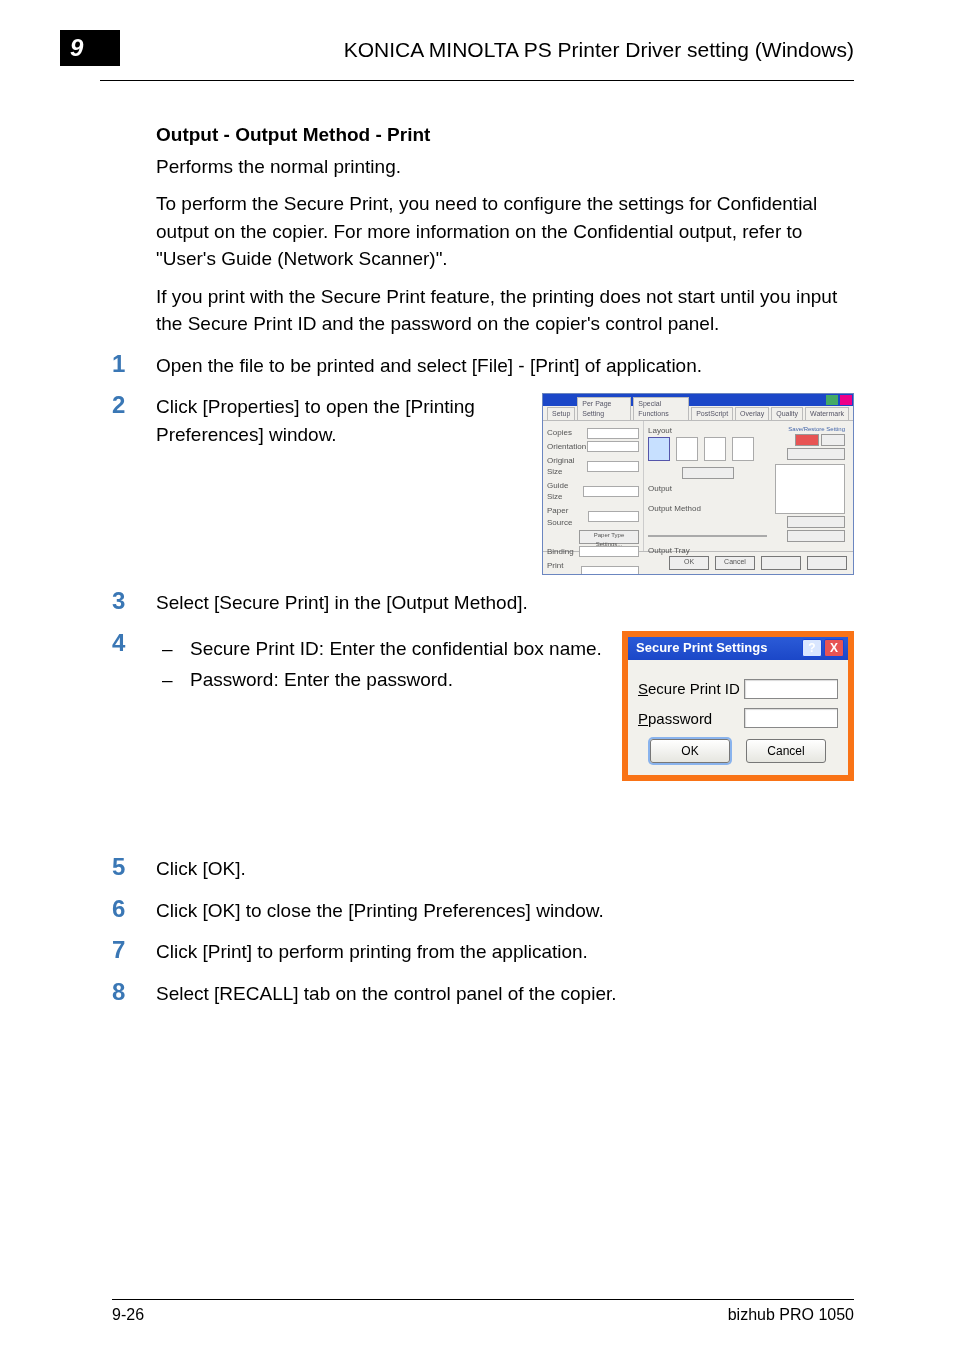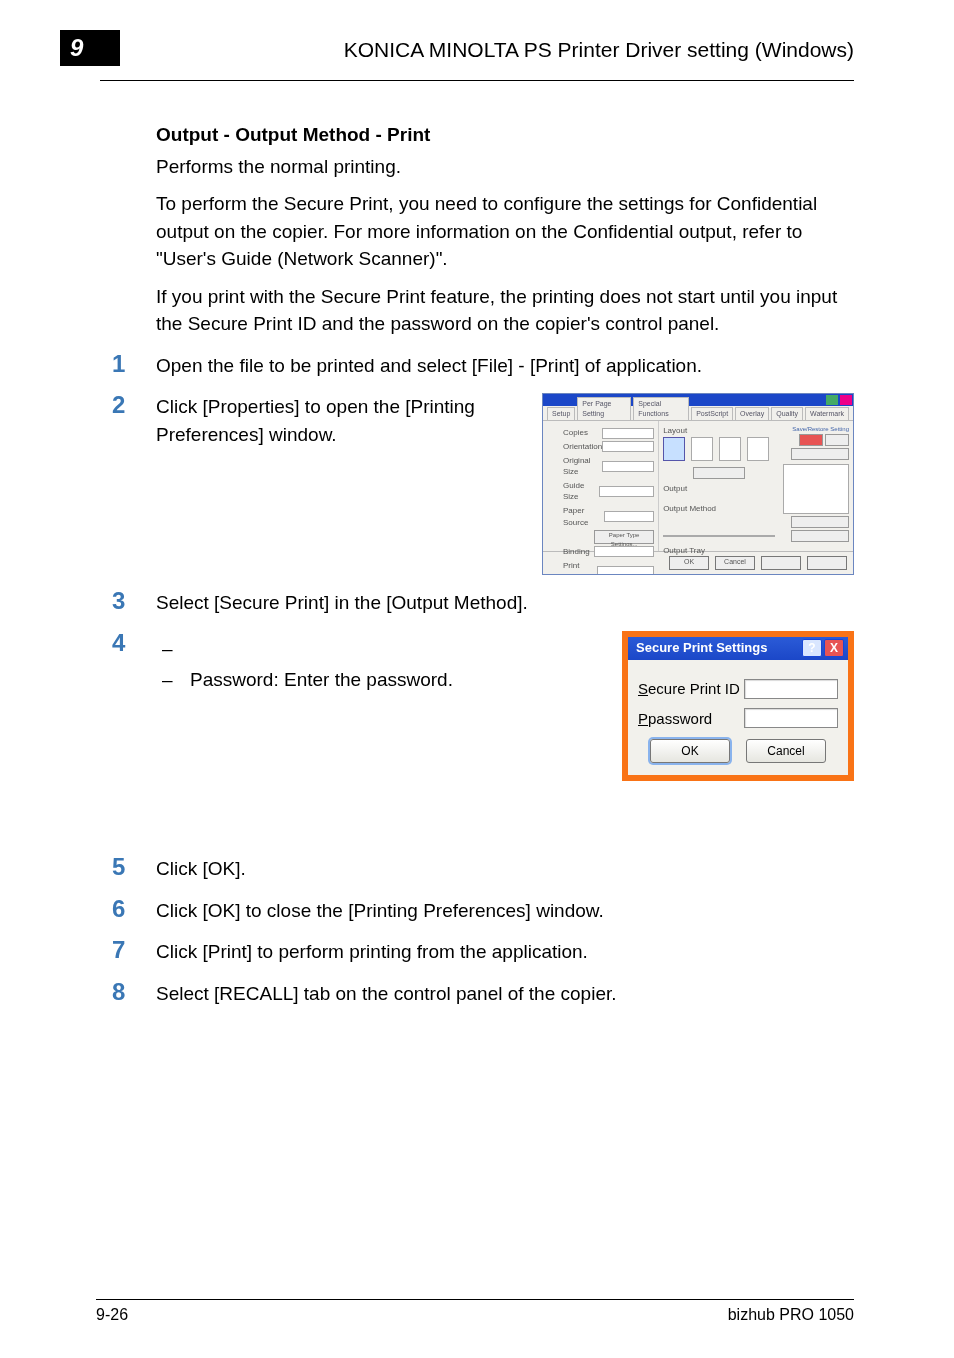--- a/index.html
+++ b/index.html
@@ -118,21 +118,20 @@
     font-size: 7px;
     color:#556;
     align-items:flex-end;
   }
   .fl-tabs span { border:1px solid #bbb; border-bottom:none; padding:1px 4px; background:#f1f0ec;}
   .fl-body { display:flex; height: 130px; }
   .fl-leftcol {
     width: 100px;
     padding: 4px;
     box-sizing:border-box;
-    margin-left:16px;
   }
   .fl-leftcol .row { display:flex; justify-content:space-between; margin:2px 0; align-items:center;}
   .fl-leftcol .inp { border:1px solid #aaa; background:#fff; width:50px; height:9px; }
   .fl-leftcol .inpw { border:1px solid #aaa; background:#fff; width:58px; height:9px; }
   .fl-btn { border:1px solid #999; background:#eee; width:58px; height:12px; text-align:center; font-size:6px;}
   .fl-midcol {
     width: 128px;
     padding:4px;
     box-sizing:border-box;
     border-left:1px solid #ccc;
@@ -216,21 +215,21 @@
     border:1px solid #777; border-radius:3px;
     background: linear-gradient(#fff,#e6e6e0);
     font-size: 12px;
     display:flex; align-items:center; justify-content:center;
   }
   .fd-btns .btn.def { box-shadow: 0 0 0 2px #89b3ed; }
 
   .footer {
     position:absolute;
     bottom: 34px;
-    left: 96px;
+    left: 112px;
     right: 100px;
     border-top: 1px solid #000;
     padding-top: 6px;
     display:flex;
     justify-content:space-between;
     font-size: 16px;
   }
   .gap-spacer { height: 60px; }
 </style>
 </head>
@@ -364,20 +363,21 @@
       <div class="step-num">3</div>
       <div class="step-body">Select [Secure Print] in the [Output Method].</div>
     </div>
 
     <div class="step-row">
       <div class="step-num">4</div>
       <div class="step-body two-col">
         <div class="left">
           <div class="indent-dash">
             <div class="dash">–</div>
+            <div>Secure Print ID: Enter the confidential box name.</div>
           </div>
           <div class="indent-dash">
             <div class="dash">–</div>
             <div>Password: Enter the password.</div>
           </div>
         </div>
         <div class="right">
           <div class="figure-dialog">
             <div class="fd-title">
               <span>Secure Print Settings</span>

